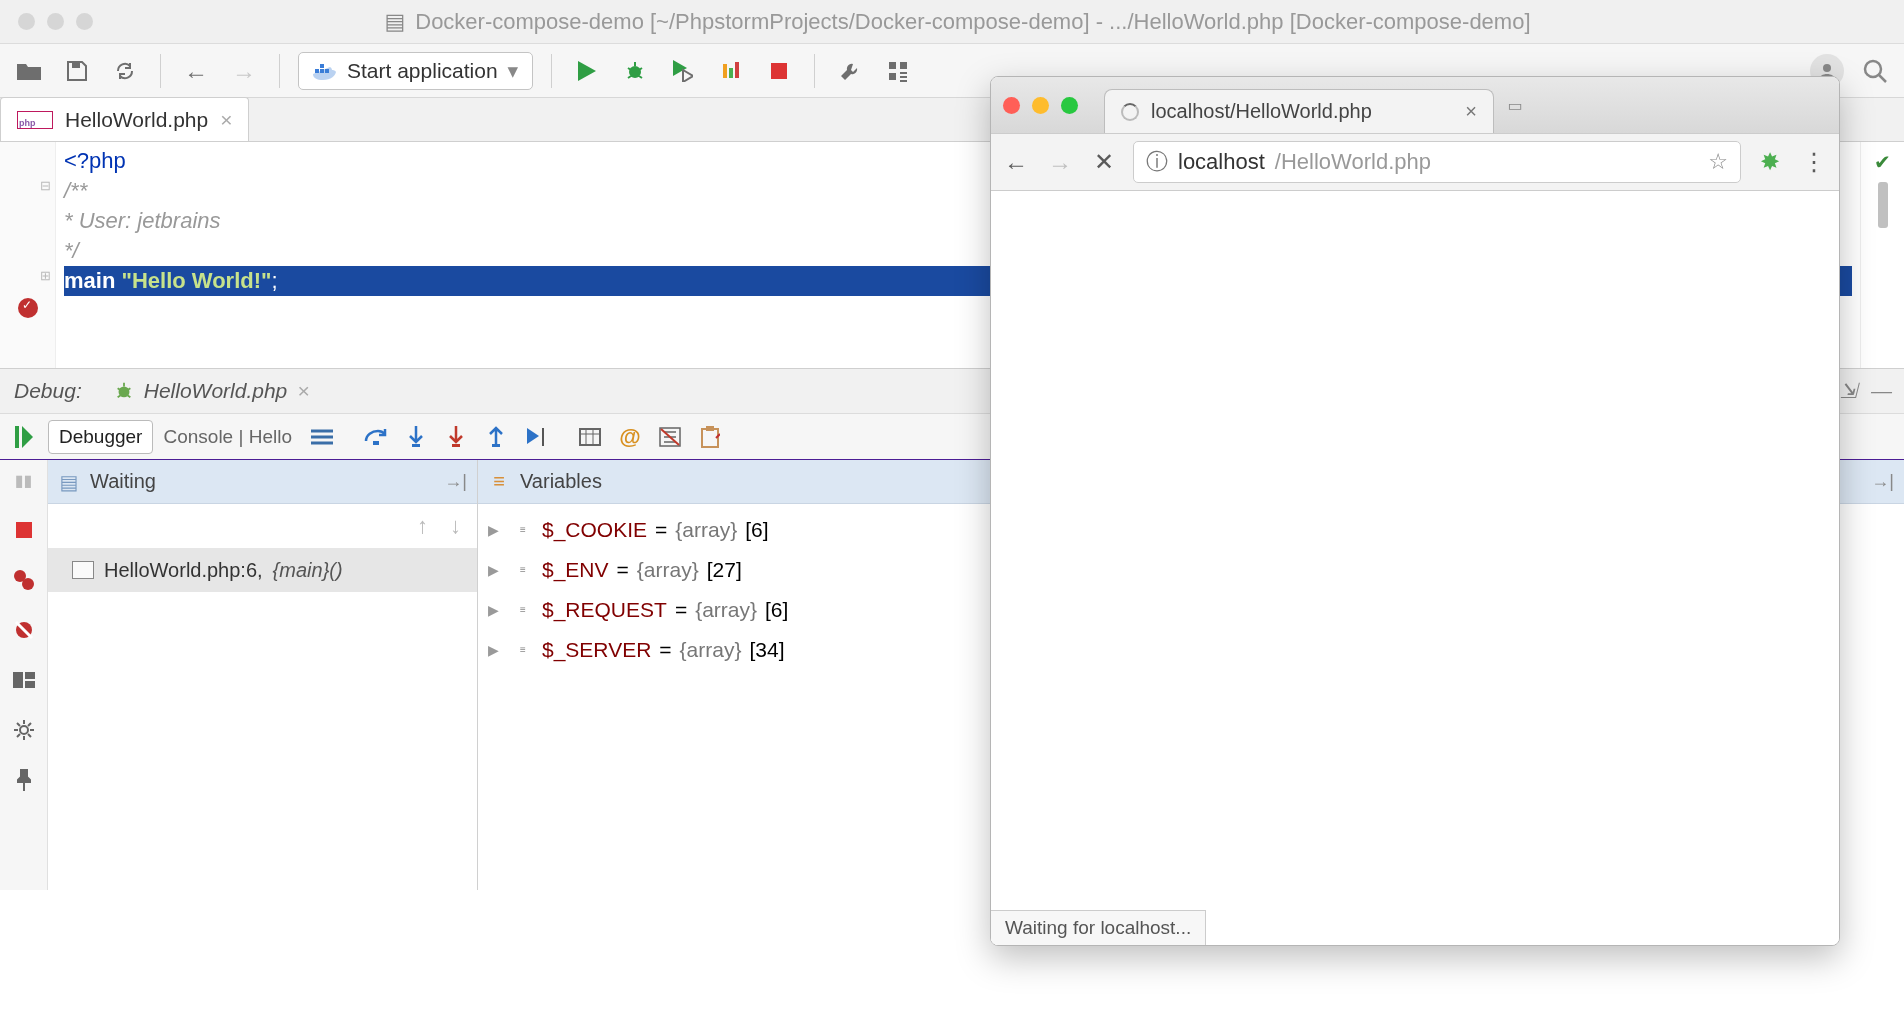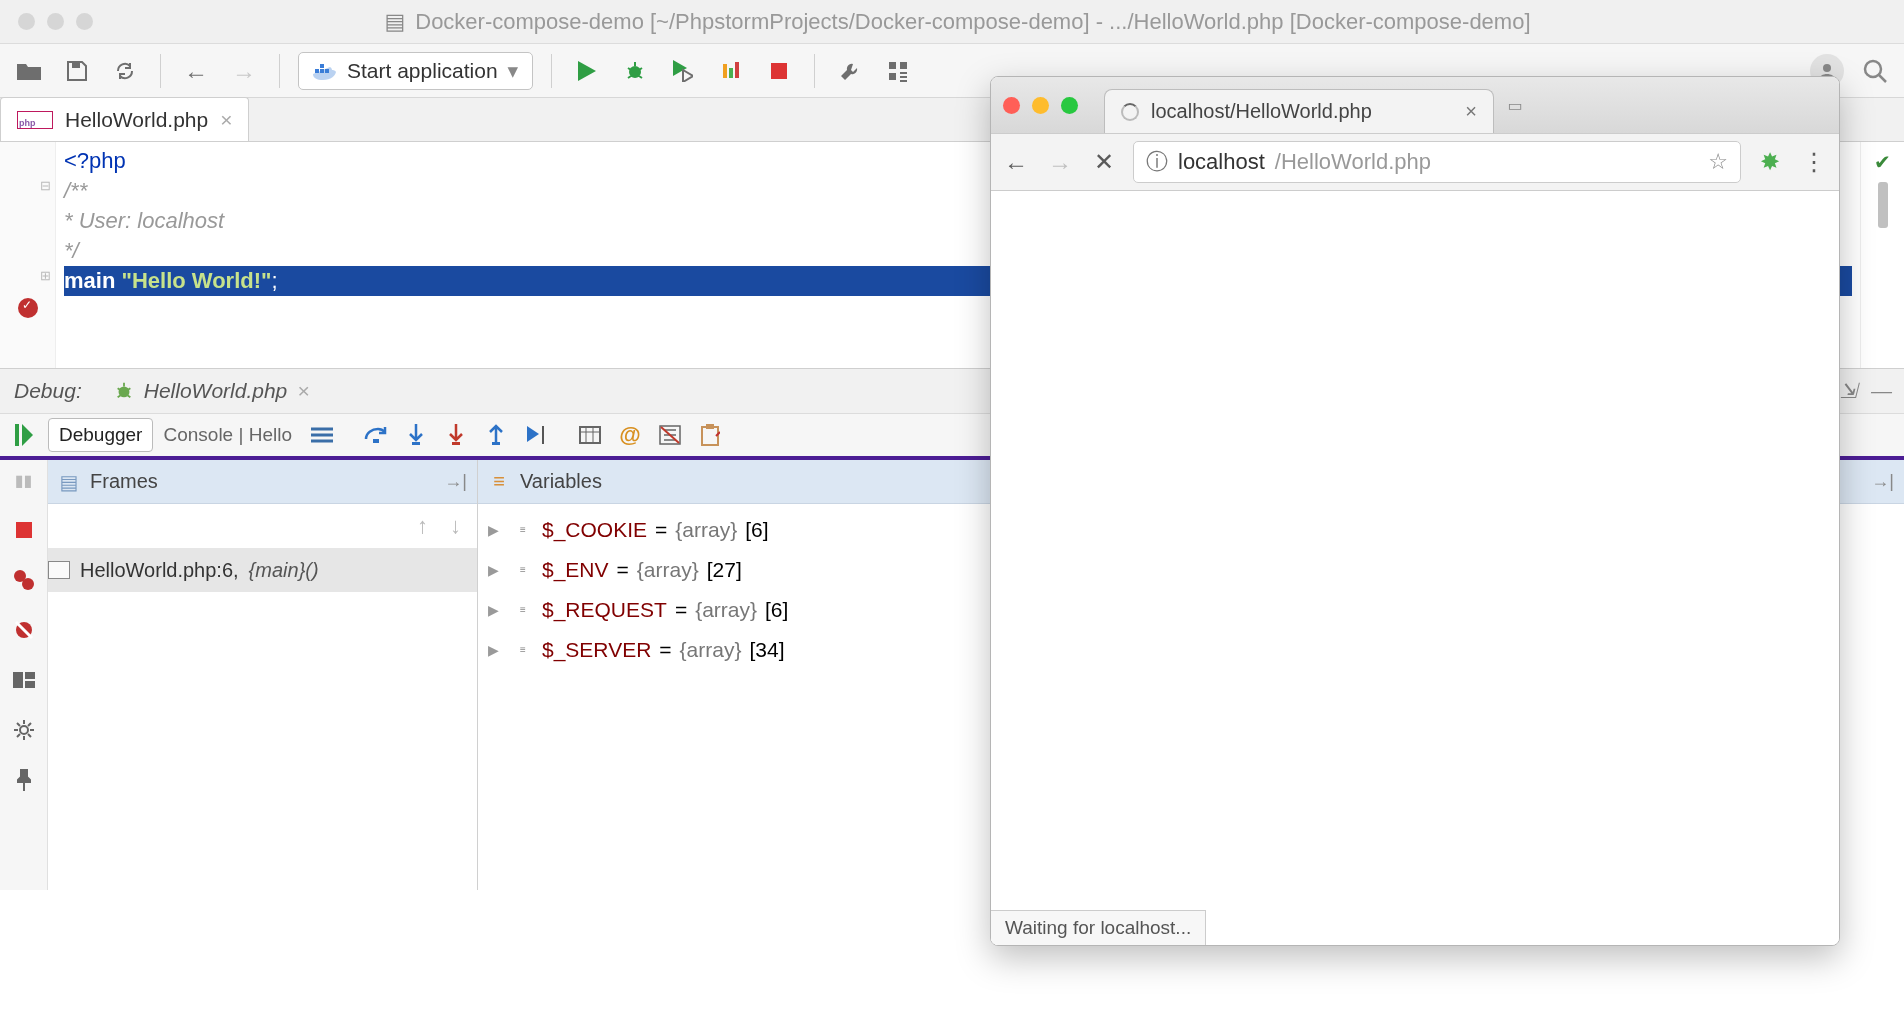--- a/index.html
+++ b/index.html
@@ -32,33 +32,33 @@
 .hl .str{color:#c7e28b;font-weight:bold;}
 .rmargin{width:44px;border-left:1px solid #eee;display:flex;flex-direction:column;align-items:center;padding-top:8px;gap:8px;}
 .check{color:#3a8a3a;font-size:20px;}
 .thumb{width:10px;height:46px;background:#c0c0c0;border-radius:3px;}
 
 .dbghead{height:46px;background:#f1f1f1;border-top:1px solid #cfcfcf;border-bottom:1px solid #dcdcdc;display:flex;align-items:center;font-size:21px;font-style:italic;}
 .dbghead .lbl{padding:0 14px;color:#555;}
 .dbgtab{height:46px;display:flex;align-items:center;gap:10px;padding:0 18px;color:#555;}
 .dbgtab .bugico{color:#6aa84f;}
 .dbgtab .x{color:#aaa;}
-.dbgbar{height:46px;display:flex;align-items:center;background:#f6f6f6;border-bottom:4px solid #4c1d95;}
+.dbgbar{height:46px;display:flex;align-items:center;background:#f6f6f6;border-bottom:1px solid #4c1d95;}
 .tool{width:40px;height:34px;display:flex;align-items:center;justify-content:center;color:#555;}
 .tool.sel{background:#fff;border:1px solid #bbb;border-radius:4px;font-size:19px;color:#222;padding:0 10px;width:auto;}
 .tool.tt{font-size:19px;color:#666;padding:0 10px;width:auto;}
 .dbgbody{display:flex;height:430px;}
 .sidecol{width:48px;background:#f6f6f6;border-right:1px solid #e0e0e0;display:flex;flex-direction:column;align-items:center;padding-top:8px;gap:26px;}
 .sc{width:24px;height:24px;display:flex;align-items:center;justify-content:center;}
 .frames{width:430px;display:flex;flex-direction:column;border-right:1px solid #d0d0d0;}
 .panelhead{height:44px;background:#dce7f3;display:flex;align-items:center;padding:0 10px;font-size:20px;color:#444;border-bottom:1px solid #c9d5e3;}
 .panelhead .pico{width:22px;height:22px;margin-right:10px;display:flex;align-items:center;justify-content:center;color:#7a9ac0;}
 .panelhead .act{margin-left:auto;color:#888;font-size:18px;}
 .frameopts{height:44px;display:flex;align-items:center;justify-content:flex-end;gap:22px;padding:0 16px;color:#bbb;font-size:22px;background:#fff;}
-.framerow{height:44px;background:#e6e6e6;display:flex;align-items:center;padding:0 0;gap:10px;font-size:20px;color:#333;}
+.framerow{height:44px;background:#e6e6e6;display:flex;align-items:center;padding:0 24px;gap:10px;font-size:20px;color:#333;}
 .framerow .fi{width:22px;height:18px;border:1px solid #888;background:#fafafa;}
 .framerow .em{font-style:italic;color:#555;}
 .vars{flex:1;display:flex;flex-direction:column;}
 .varlist{flex:1;background:#fff;padding:6px 10px;font-size:21px;line-height:40px;font-family:-apple-system,Arial,sans-serif;}
 .vrow{display:flex;align-items:center;gap:8px;}
 .tri{color:#9a9a9a;font-size:14px;width:16px;}
 .vico{width:22px;height:18px;display:flex;align-items:center;justify-content:center;font-size:10px;color:#888;border:0;}
 .vname{color:#800000;}
 .vtype{color:#777;}
 
@@ -200,21 +200,21 @@
 
 <div class="editor">
   <div class="gutter">
     <div class="fold" style="top:36px">⊟</div>
     <div class="fold" style="top:126px">⊞</div>
     <div class="bp"></div>
   </div>
   <div class="code">
     <div><span class="kw">&lt;?php</span></div>
     <div class="cm">/**</div>
-    <div class="cm"> * User: localhost</div>
+    <div class="cm"> * User: jetbrains</div>
     <div class="cm"> */</div>
     <div class="hl">
       <span class="kw2">main </span><span class="str">"Hello World!"</span><span>;</span>
     </div>
   </div>
   <div class="rmargin">
     <div class="check">✔</div>
     <div class="thumb"></div>
   </div>
 </div>
@@ -339,21 +339,21 @@
     <div class="sc">
         <svg width="18" height="22" viewBox="0 0 18 22">
           <path d="M6 0h6v8l3 3v2H3v-2l3-3zM9 13v9" stroke="#666" stroke-width="2" fill="#666"></path>
         </svg>
       </div>
   </div>
 
   <div class="frames">
     <div class="panelhead">
       <span class="pico">▤</span>
-      <span>Frames</span>
+      <span>Waiting</span>
       <span class="act">→|</span>
     </div>
     <div class="frameopts">
       <span>↑</span>
       <span>↓</span>
     </div>
     <div class="framerow">
       <span class="fi"></span>
       <span>HelloWorld.php:6,</span>
       <span class="em">{main}()</span>

